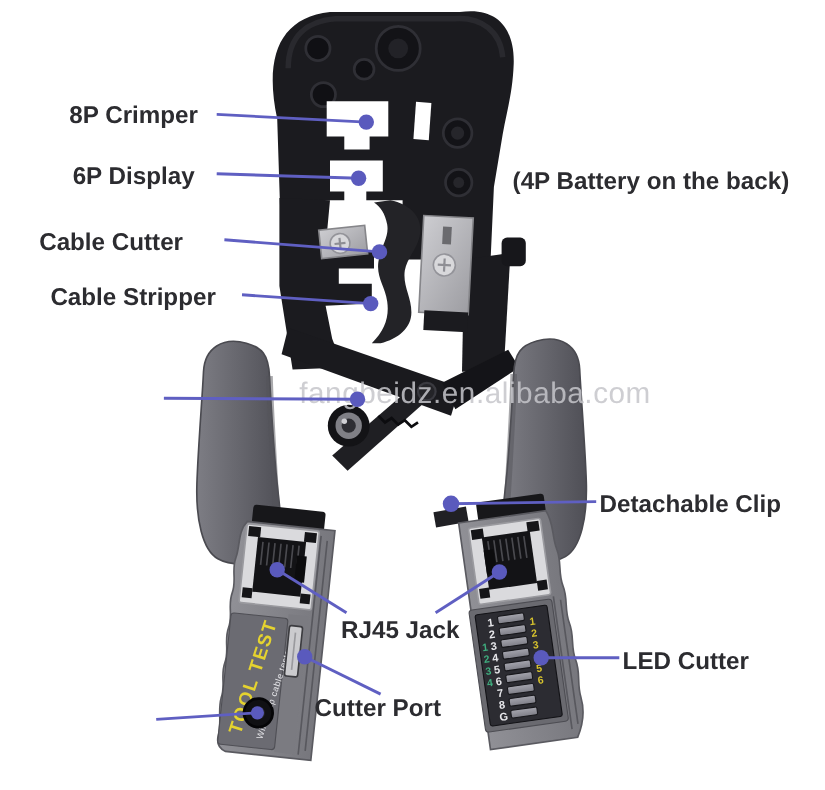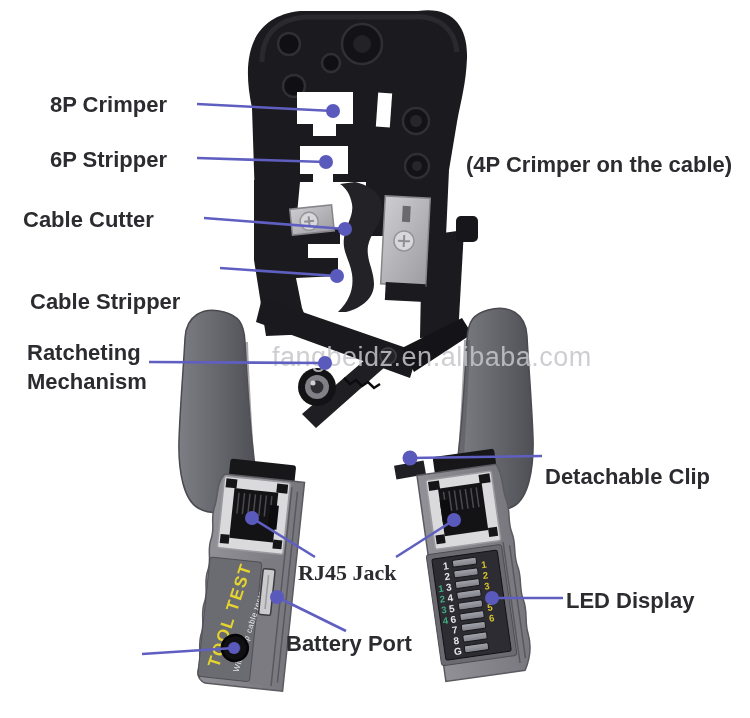--- a/index.html
+++ b/index.html
@@ -5,21 +5,21 @@
   html,body{margin:0;padding:0;background:#ffffff;}
   #stage{
     position:relative;width:750px;height:718px;background:#ffffff;overflow:hidden;
     font-family:"Liberation Sans","DejaVu Sans",sans-serif;
   }
   #artwork{position:absolute;left:0;top:0;}
   .callout{
     position:absolute;font-weight:bold;font-size:22px;color:#2c2c30;
     letter-spacing:0px;white-space:nowrap;line-height:29px;
   }
-  .callout.right{text-align:left;}
+  .callout.right{text-align:center;}
 </style>
 </head>
 <body>
 
 <div id="stage">
 
   <svg id="artwork" width="750" height="718" viewBox="0 0 750 718">
     <defs>
       <linearGradient id="gHandle" x1="0" y1="0" x2="1" y2="0">
         <stop offset="0" stop-color="#7d7d84"></stop>
@@ -238,25 +238,21 @@
       <circle cx="410" cy="458" r="7.5"></circle>
       <circle cx="252" cy="518" r="7"></circle>
       <circle cx="454" cy="520" r="7"></circle>
       <circle cx="277" cy="597" r="7"></circle>
       <circle cx="492" cy="598" r="7"></circle>
       <circle cx="234" cy="648" r="6"></circle>
     </g>
   </svg>
 
   <div class="callout right" style="left:50px;top:90px;width:143px;">8P Crimper</div>
-  <div class="callout right" style="left:50px;top:145px;width:143px;">6P Stripper</div>
+  <div class="callout right" style="left:50px;top:145px;width:143px;">6P Display</div>
   <div class="callout right" style="left:23px;top:205px;width:156px;">Cable Cutter</div>
-  <div class="callout right" style="left:30px;top:255px;width:182px;margin-top:32px;">Cable Stripper</div>
-  <div class="callout" style="left:27px;top:338px;">
-    <div>Ratcheting</div>
-    <div>Mechanism</div>
-  </div>
-  <div class="callout" style="left:466px;top:150px;">(4P Crimper on the cable)</div>
-  <div class="callout" style="left:545px;top:462px;">Detachable Clip</div>
-  <div class="callout" style="left:298px;top:558px;font-family:Liberation Serif, serif;">RJ45 Jack</div>
-  <div class="callout" style="left:566px;top:586px;">LED Display</div>
-  <div class="callout" style="left:286px;top:629px;">Battery Port</div>
+  <div class="callout right" style="left:30px;top:255px;width:182px;">Cable Stripper</div>
+  <div class="callout" style="left:466px;top:150px;">(4P Battery on the back)</div>
+  <div class="callout" style="left:545px;top:443px;">Detachable Clip</div>
+  <div class="callout" style="left:310px;top:558px;">RJ45 Jack</div>
+  <div class="callout" style="left:566px;top:586px;">LED Cutter</div>
+  <div class="callout" style="left:286px;top:629px;">Cutter Port</div>
 </div>
 
 </body></html>

